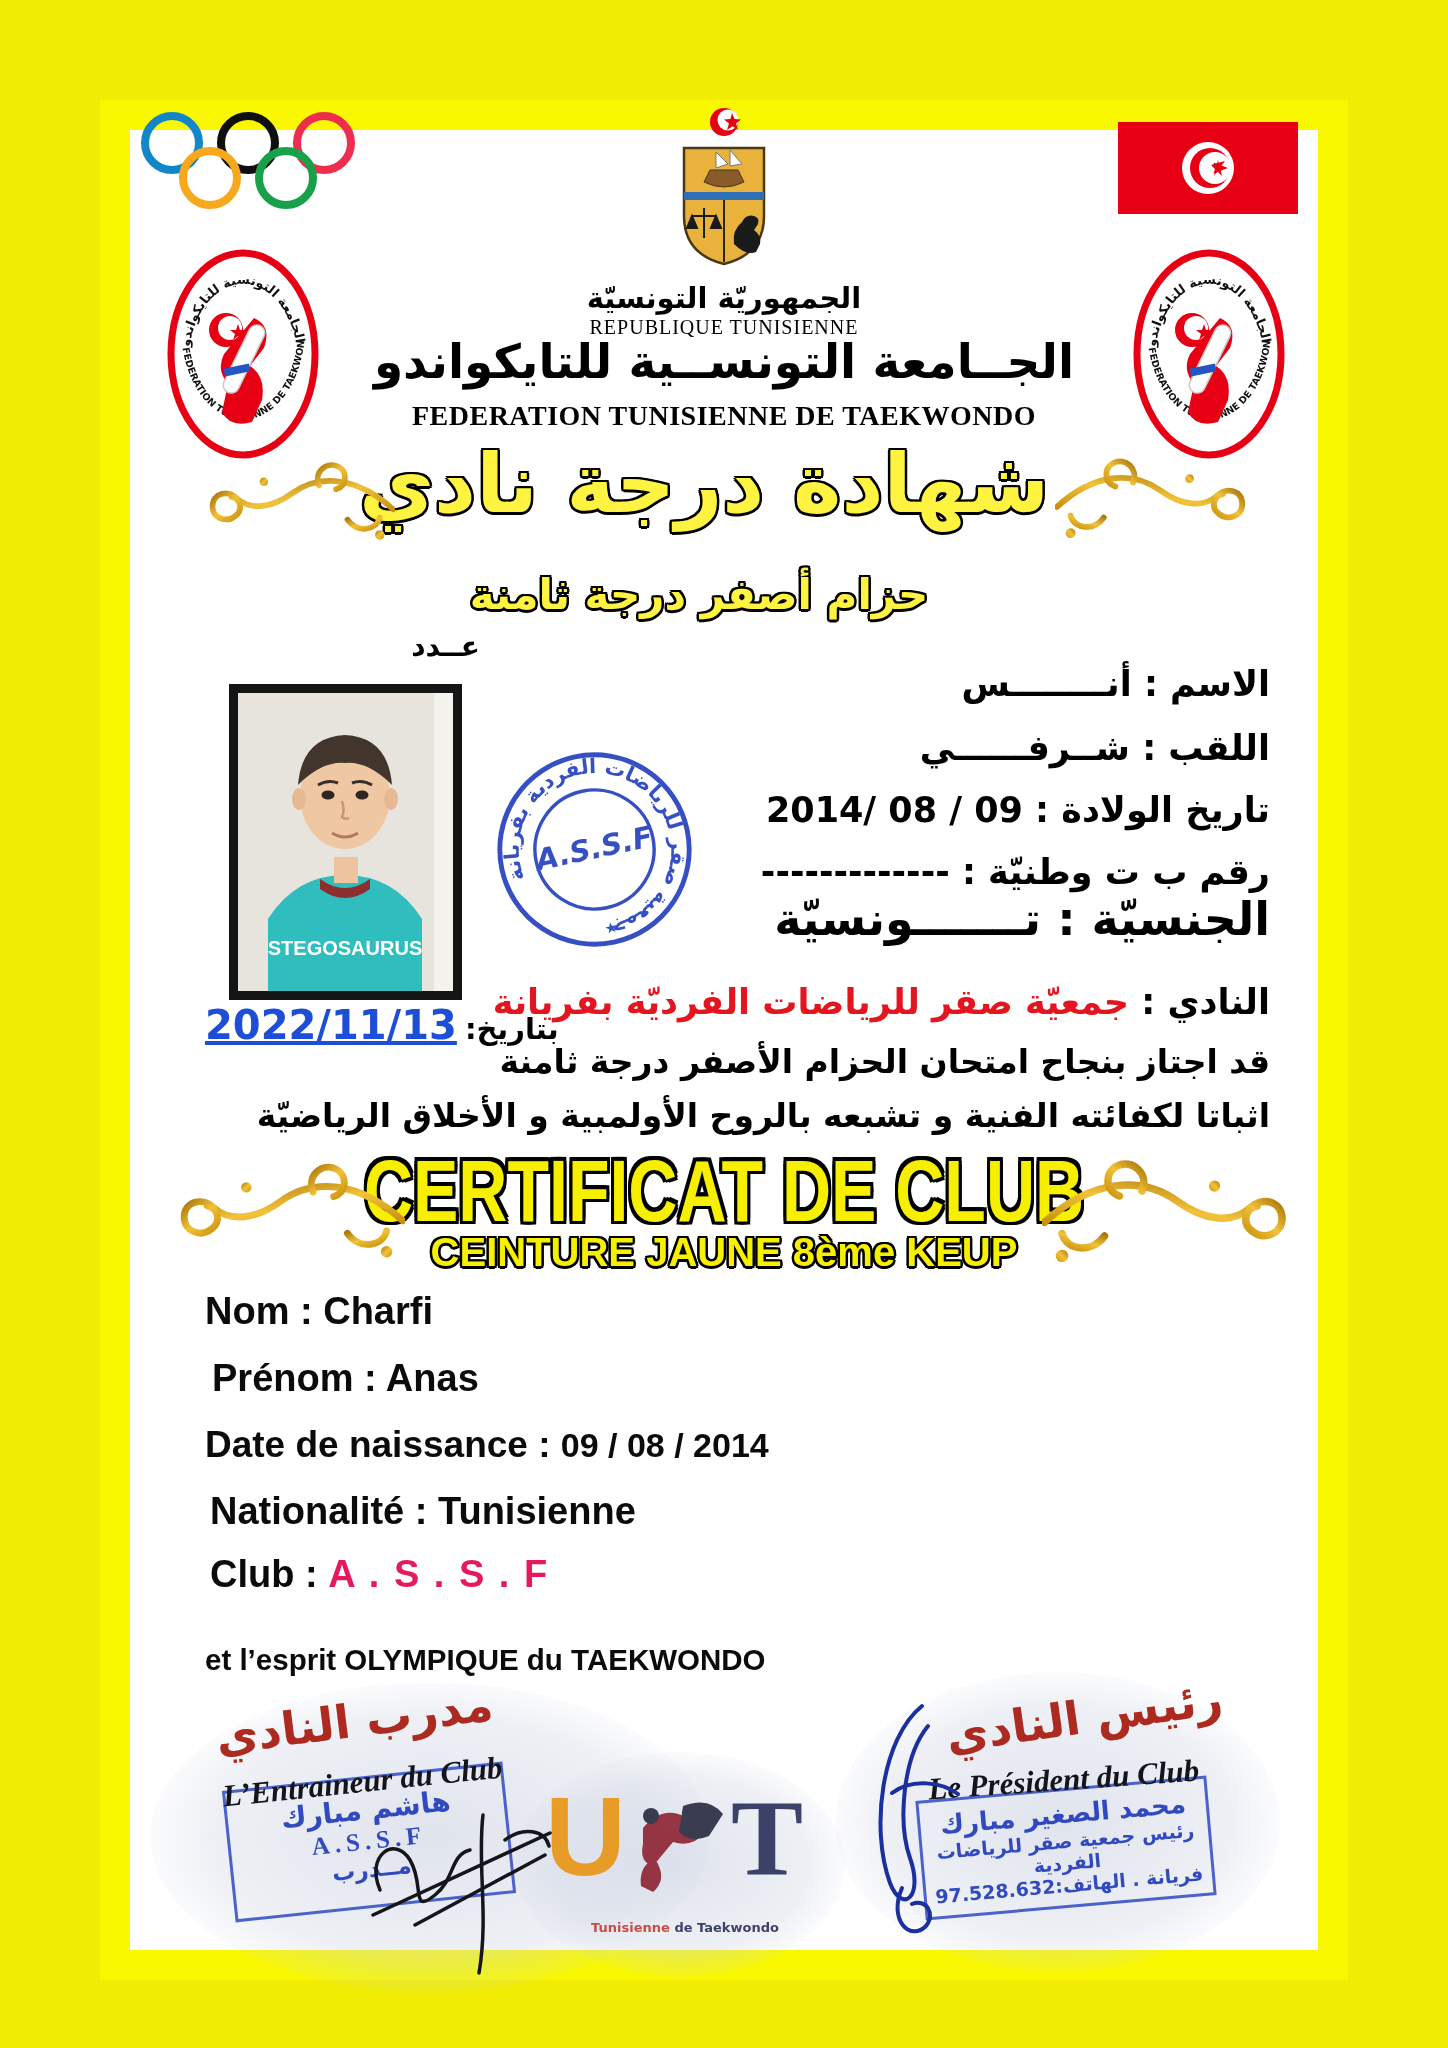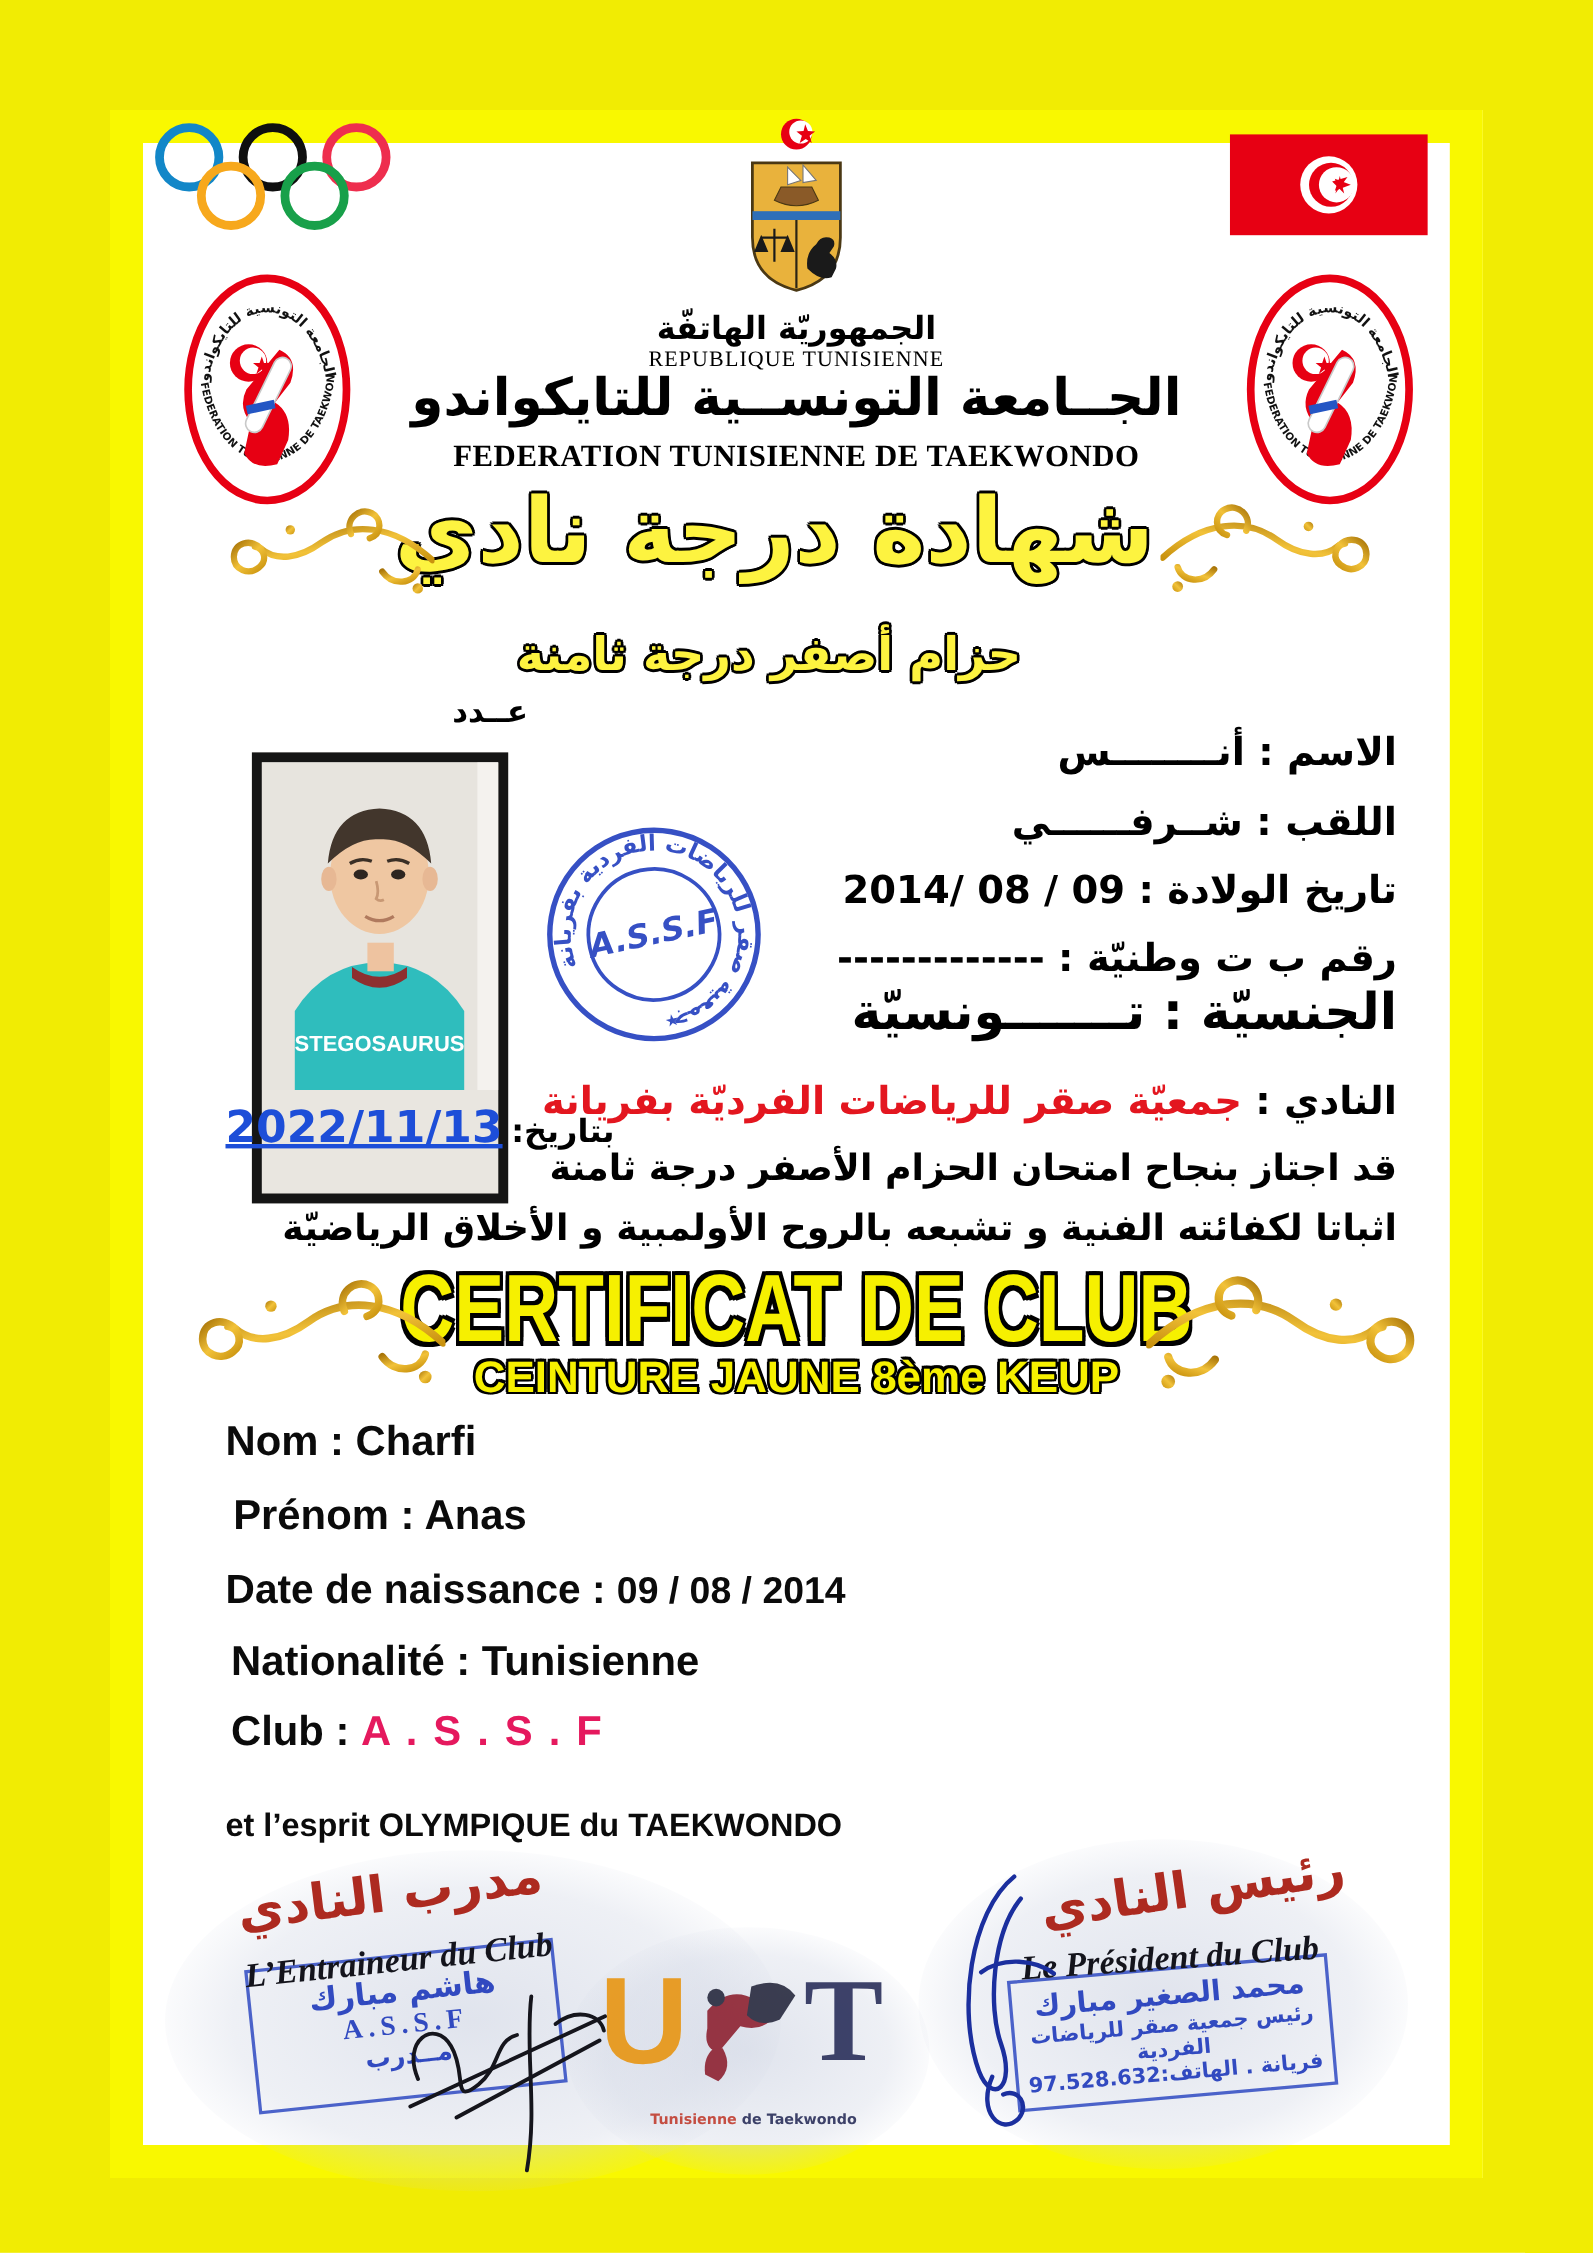--- a/index.html
+++ b/index.html
@@ -116,21 +116,21 @@
     <textPath href="#arcBotR" xlink:href="#arcBotR" startOffset="2%">FEDERATION TUNISIENNE DE TAEKWONDO</textPath>
   </text>
   <circle cx="60" cy="82" r="17" fill="#e70013"></circle>
   <circle cx="64" cy="80" r="12" fill="#fff"></circle>
   <polygon points="72,76 74,82 80,82 75,86 77,92 72,88 67,92 69,86 64,82 70,82" fill="#e70013"></polygon>
   <path d="M88,70 q18,8 10,30 l-14,18 q16,10 12,34 l-10,22 q-22,6 -30,-10 l6,-28 q-12,-14 -4,-30 Z" fill="#e70013"></path>
   <rect x="70" y="74" width="16" height="74" rx="8" transform="rotate(26 78 111)" fill="#fff" stroke="#c9c9c9" stroke-width="1.5"></rect>
   <rect x="58" y="118" width="26" height="8" transform="rotate(-12 71 122)" fill="#2456c4"></rect>
 </svg>
 
-<div class="abs ctr ar" style="top:281px;font-size:29px;font-weight:bold">الجمهوريّة الهاتفّة</div>
+<div class="abs ctr ar" style="top:281px;font-size:29px;font-weight:bold">الجمهوريّة التونسيّة</div>
 <div class="abs ctr" style="top:316px;font-size:20px;font-family:'Liberation Serif',serif;letter-spacing:1px">REPUBLIQUE TUNISIENNE</div>
 <div class="abs ctr ar" style="top:334px;font-size:47px;font-weight:bold">الجــامعة التونســية للتايكواندو</div>
 <div class="abs ctr" style="top:400px;font-size:28px;font-family:'Liberation Serif',serif;font-weight:bold;letter-spacing:.5px">FEDERATION TUNISIENNE DE TAEKWONDO</div>
 
 <div class="abs ctr ar gold oB" style="top:436px;font-size:82px;font-weight:bold;transform:translateX(-20px)">شهادة درجة نادي</div>
 <div class="abs ctr ar gold oB" style="top:570px;font-size:42px;font-weight:bold;transform:translateX(-25px)">حزام أصفر  درجة ثامنة</div>
 
 <svg class="abs" style="left:205px;top:452px" width="190" height="105" viewBox="0 0 200 100">
   <g fill="none" stroke="url(#goldgrad)" stroke-width="6" stroke-linecap="round">
     <path d="M198,55 C160,20 120,18 92,38 C70,54 48,56 34,44"></path>
@@ -147,21 +147,21 @@
     <path d="M34,44 c-10,-10 -26,-6 -26,8 c0,12 14,18 24,10 c8,-6 6,-18 -4,-20"></path>
     <path d="M120,30 c-6,-14 8,-26 20,-20 c10,5 10,20 -2,24"></path>
     <path d="M150,66 c10,14 30,12 34,-2"></path>
   </g>
   <circle cx="62" cy="26" r="4.5" fill="url(#goldgrad)"></circle>
   <circle cx="184" cy="82" r="5" fill="url(#goldgrad)"></circle>
 </svg>
 
 <div class="abs ar" style="left:400px;top:630px;width:80px;font-size:28px;font-weight:bold;text-align:right">عــدد</div>
 
-<div class="abs" style="left:229px;top:684px;width:233px;height:410px;border:9px solid #151515;box-sizing:border-box;background:#e9e6e0">
+<div class="abs" style="left:229px;top:684px;width:233px;height:316px;border:9px solid #151515;box-sizing:border-box;background:#e9e6e0">
   <svg width="215" height="298" viewBox="0 0 215 298">
     <rect width="215" height="298" fill="#e7e4de"></rect>
     <rect x="196" width="19" height="298" fill="#f4f2ee"></rect>
     <path d="M30,298 L30,226 Q58,182 107,182 Q156,182 184,226 L184,298 Z" fill="#2fbdbd"></path>
     <path d="M82,186 Q107,204 132,186 L132,196 Q107,214 82,196 Z" fill="#8e2f2f"></path>
     <rect x="96" y="164" width="24" height="26" fill="#eec3a0"></rect>
     <ellipse cx="107" cy="103" rx="45" ry="53" fill="#efc7a2"></ellipse>
     <path d="M60,92 Q64,44 107,42 Q150,44 154,92 Q130,68 107,70 Q84,68 60,92 Z" fill="#42362c"></path>
     <ellipse cx="61" cy="106" rx="7" ry="11" fill="#e7b894"></ellipse>
     <ellipse cx="153" cy="106" rx="7" ry="11" fill="#e7b894"></ellipse>

